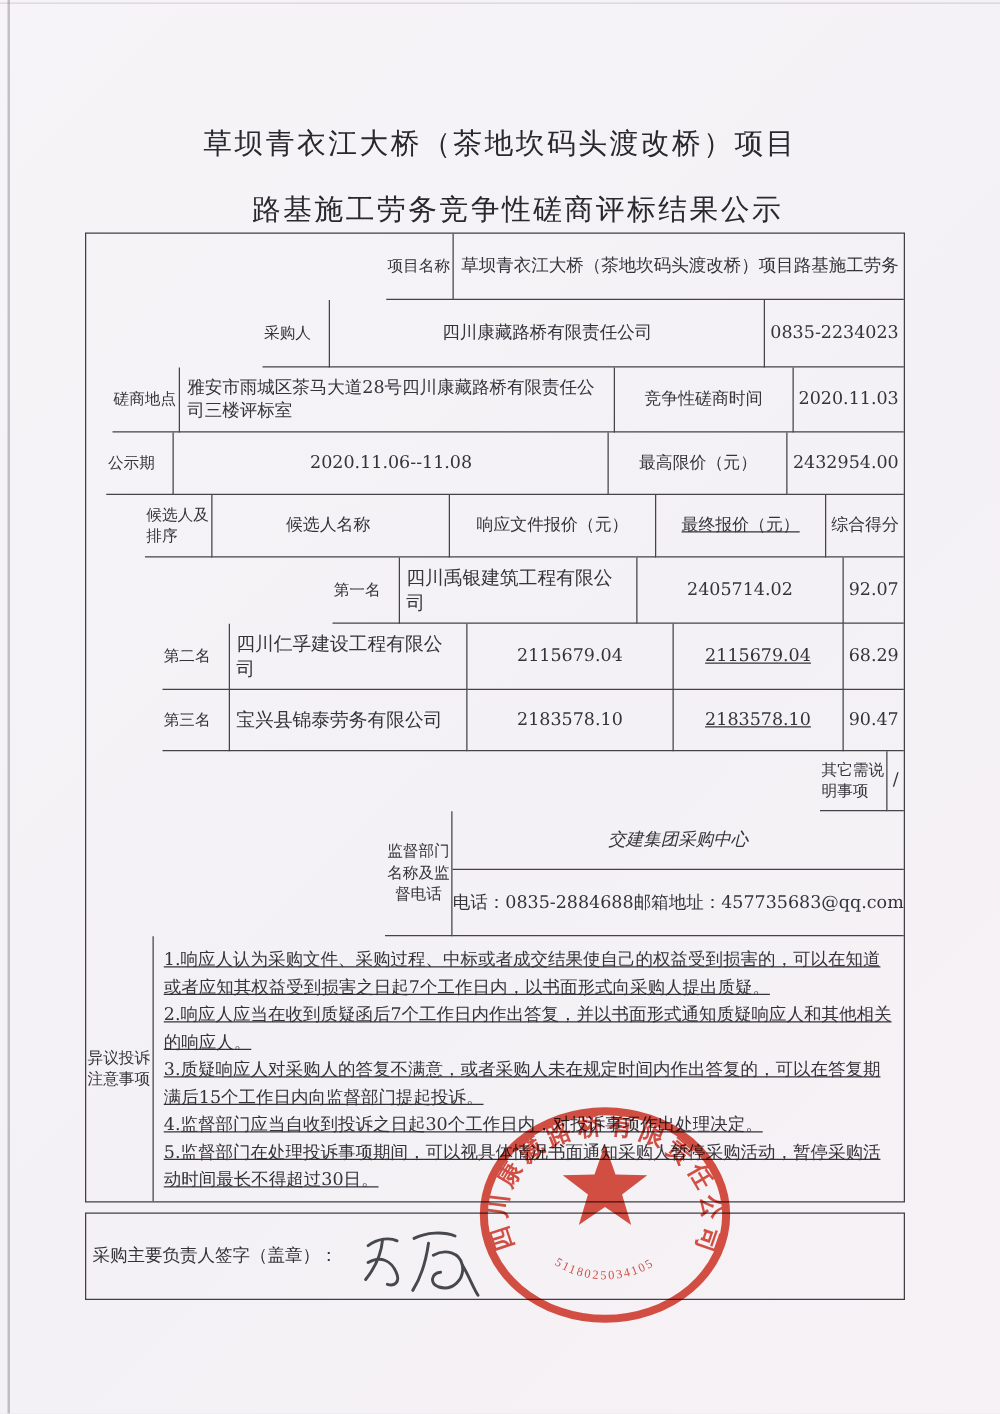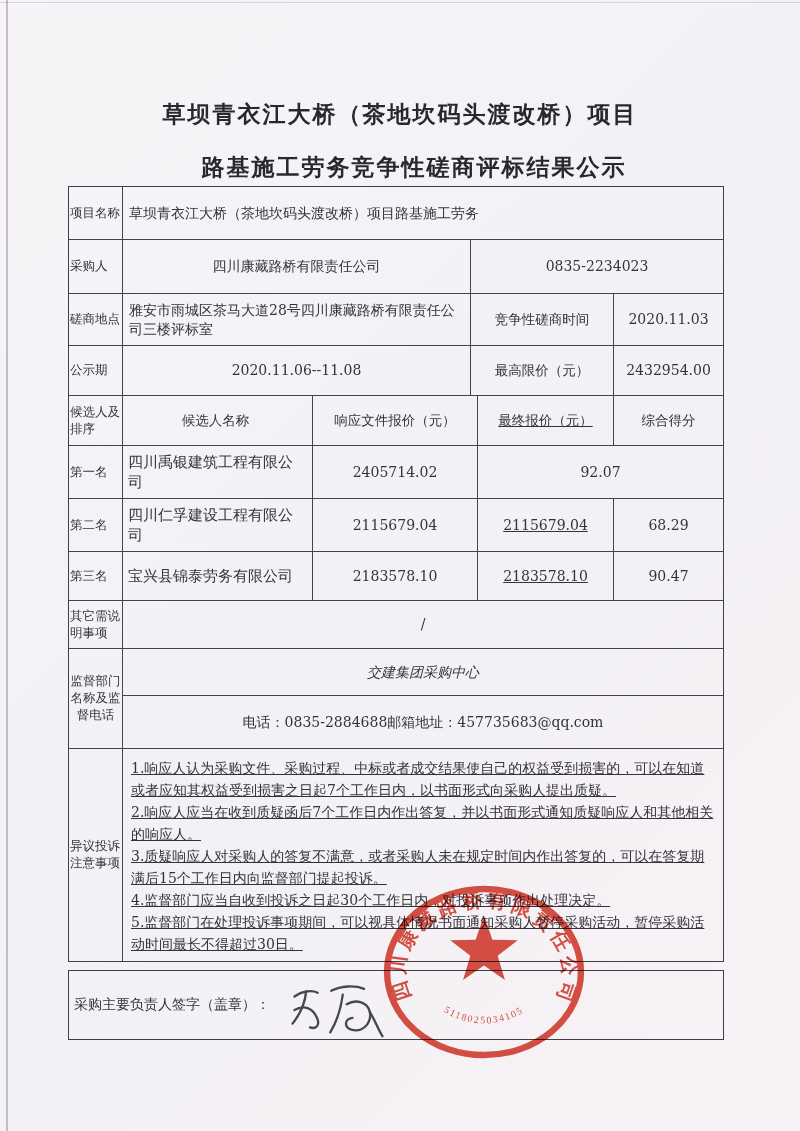--- a/index.html
+++ b/index.html
@@ -10,29 +10,29 @@
     color:#35333a;overflow:hidden;
   }
   .scan-edge-left{position:absolute;left:6px;top:0;width:2px;height:100%;
     background:rgba(98,92,104,.35);}
   .scan-edge-top{position:absolute;left:0;top:2px;width:100%;height:1px;
     background:rgba(120,114,126,.25);}
 
   .title{
     position:absolute;left:0;width:100%;text-align:center;
     font-family:"Liberation Sans","DejaVu Sans",sans-serif;
-    font-weight:700;font-size:23px;letter-spacing:2px;color:#2a282c;
+    font-weight:400;font-size:23px;letter-spacing:2px;color:#2a282c;
   }
   .title-1{top:99px;}
   .title-2{top:152px;margin-left:14px;}
 
   .doc-table{
     position:absolute;left:68px;top:186px;width:656px;
     border:1.8px solid #413e44;box-sizing:border-box;
-    display:flex;flex-direction:column;
+    display:flex;flex-direction:column;align-items:flex-end;
   }
   .row{display:flex;box-sizing:border-box;}
   .cell{
     box-sizing:border-box;display:flex;align-items:center;
     border-right:1.4px solid #45424a;border-bottom:1.4px solid #45424a;
     font-size:14px;line-height:1.35;padding:2px 4px;
   }
   .row:last-child > .cell{border-bottom:none;}
   .row .cell:last-child{border-right:none;}
   .lbl{width:54px;flex:none;font-size:12.5px;padding:2px 1px;text-align:left;}

